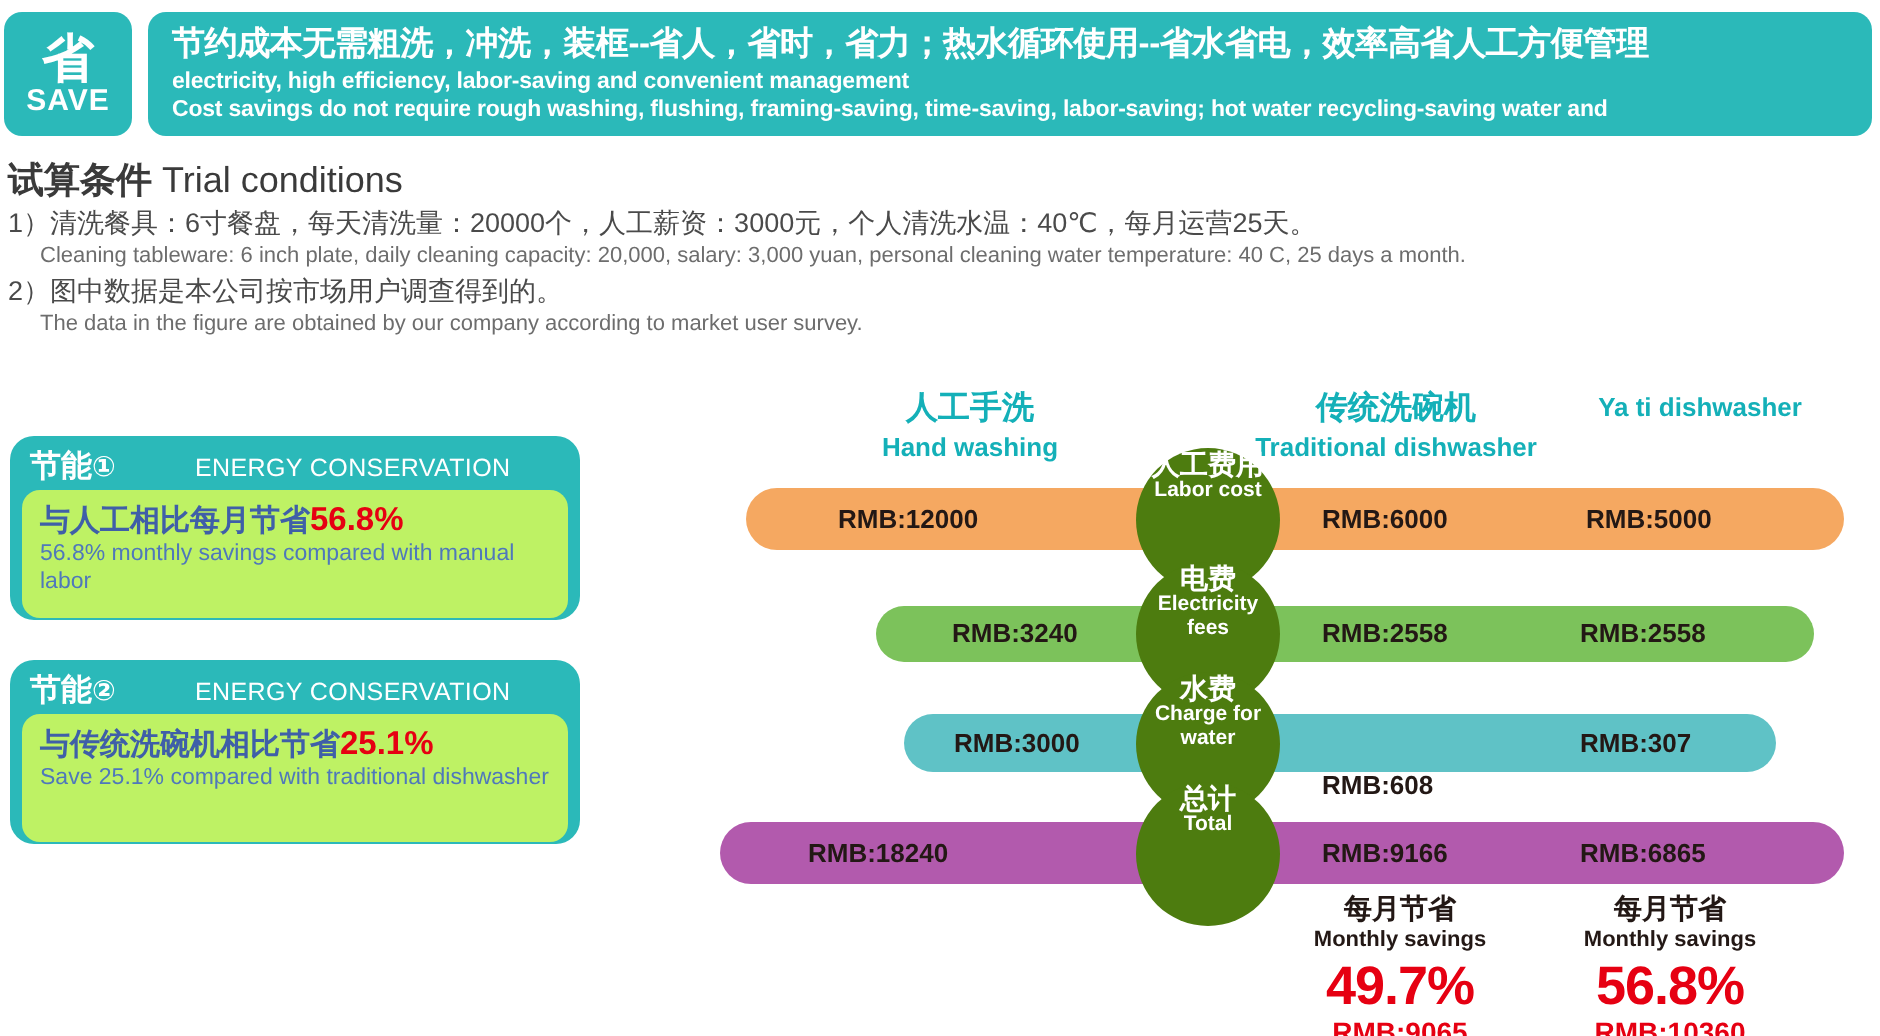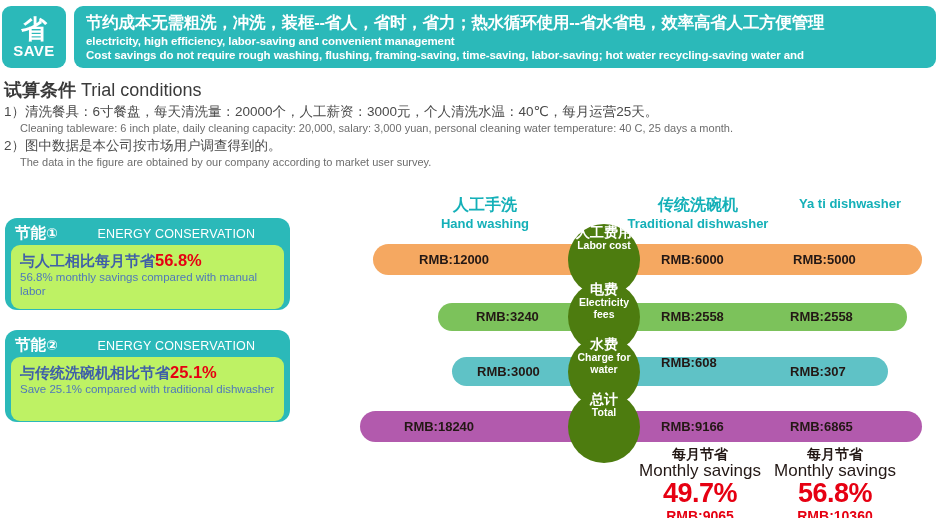--- a/index.html
+++ b/index.html
@@ -75,21 +75,21 @@
     position:absolute;width:72px;height:72px;border-radius:50%;
     background:#4d7c0f;color:#fff;display:flex;flex-direction:column;
     align-items:center;text-align:center;
   }
   .badge .cn{font-size:14px;font-weight:bold;line-height:16px;white-space:nowrap;}
   .badge .en{font-size:10.5px;font-weight:bold;line-height:11.5px;}
 
   
   .ms{position:absolute;text-align:center;width:150px;}
   .ms .cn{font-size:14px;font-weight:bold;color:#231815;line-height:17px;}
-  .ms .en{font-size:17px;font-weight:normal;color:#231815;line-height:15px;}
+  .ms .en{font-size:11px;font-weight:bold;color:#231815;line-height:15px;}
   .ms .pct{font-size:27px;font-weight:bold;color:#e60012;line-height:30px;letter-spacing:-0.5px;}
   .ms .rmb{font-size:14px;font-weight:bold;color:#e60012;line-height:17px;}
   .ms.m1{left:625px;top:446px;}
   .ms.m2{left:760px;top:446px;}
 </style>
 </head>
 <body>
 
 <div class="banner">
   <div class="banner-logo">
@@ -157,21 +157,21 @@
 <div class="bar-label" style="left:661px;top:253px;">RMB:6000</div>
 <div class="bar-label" style="left:793px;top:253px;">RMB:5000</div>
 
 <div class="bar" style="left:438px;top:303px;width:469px;height:28px;background:#7cc25b;"></div>
 <div class="bar-label" style="left:476px;top:310px;">RMB:3240</div>
 <div class="bar-label" style="left:661px;top:310px;">RMB:2558</div>
 <div class="bar-label" style="left:790px;top:310px;">RMB:2558</div>
 
 <div class="bar" style="left:452px;top:357px;width:436px;height:29px;background:#5fc2c6;"></div>
 <div class="bar-label" style="left:477px;top:365px;">RMB:3000</div>
-<div class="bar-label" style="left:661px;top:356px;">RMB:608</div>
+<div class="bar-label" style="left:661px;top:386px;">RMB:608</div>
 <div class="bar-label" style="left:790px;top:365px;">RMB:307</div>
 
 <div class="bar" style="left:360px;top:411px;width:562px;height:31px;background:#b25aad;"></div>
 <div class="bar-label" style="left:404px;top:420px;">RMB:18240</div>
 <div class="bar-label" style="left:661px;top:420px;">RMB:9166</div>
 <div class="bar-label" style="left:790px;top:420px;">RMB:6865</div>
 
 <div class="badge" style="left:568px;top:224px;">
   <span class="cn">人工费用</span>
   <span class="en">Labor cost</span>

